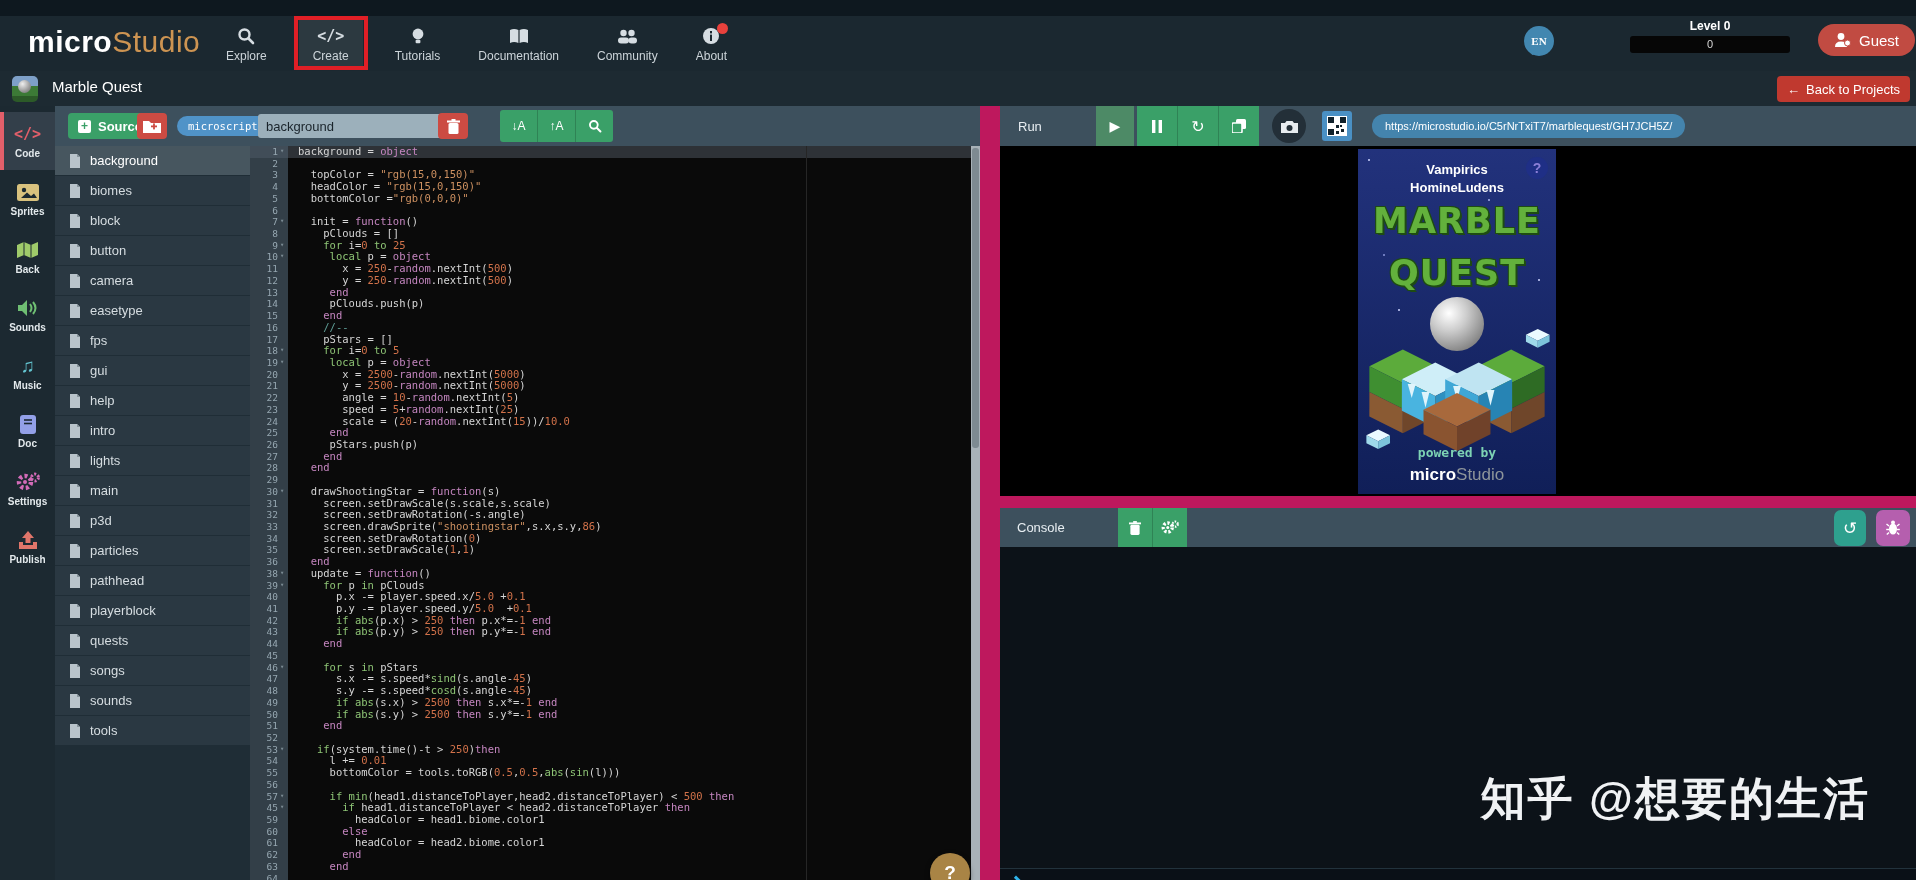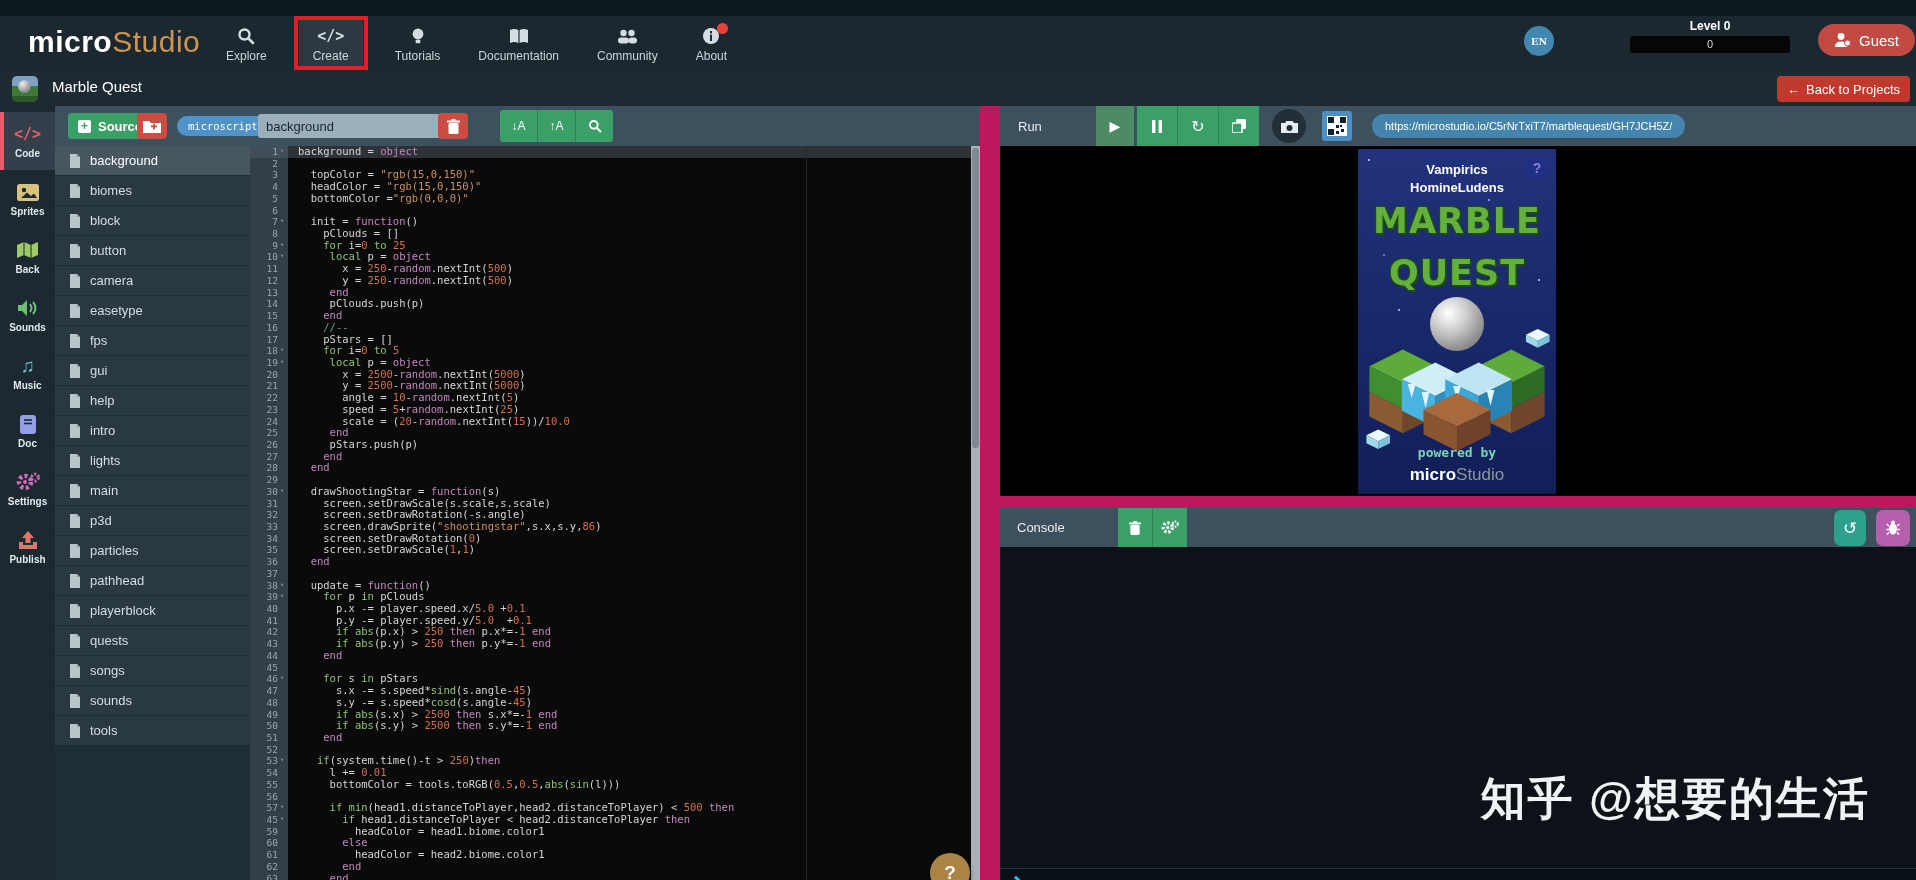--- a/index.html
+++ b/index.html
@@ -768,27 +768,20 @@
         </div>
         <div class="code-row">
           <div class="gut">
             <span class="lnum">36</span>
             <span class="fold"></span>
           </div>
           <div class="cline">  <span class="tk-m">end</span></div>
         </div>
         <div class="code-row">
           <div class="gut">
-            <span class="lnum">37</span>
-            <span class="fold"></span>
-          </div>
-          <div class="cline"></div>
-        </div>
-        <div class="code-row">
-          <div class="gut">
             <span class="lnum">38</span>
             <span class="fold">▾</span>
           </div>
           <div class="cline">  update = <span class="tk-m">function</span>()</div>
         </div>
         <div class="code-row">
           <div class="gut">
             <span class="lnum">39</span>
             <span class="fold">▾</span>
           </div>

